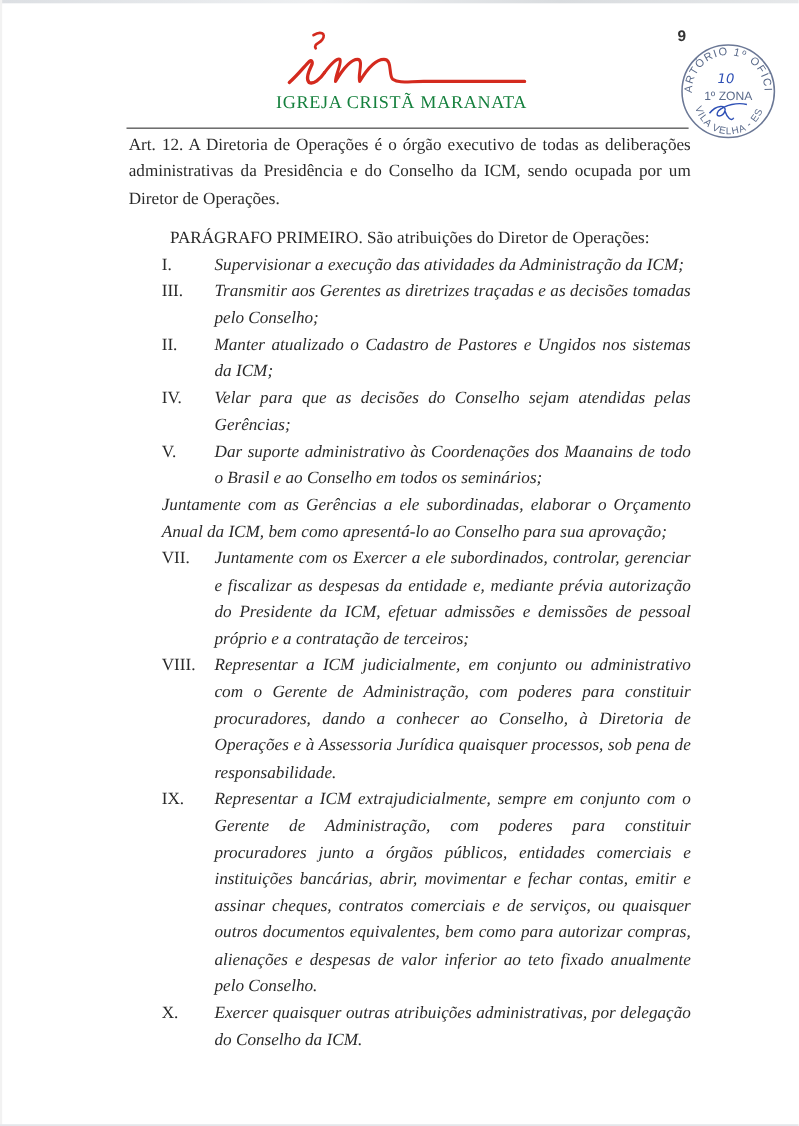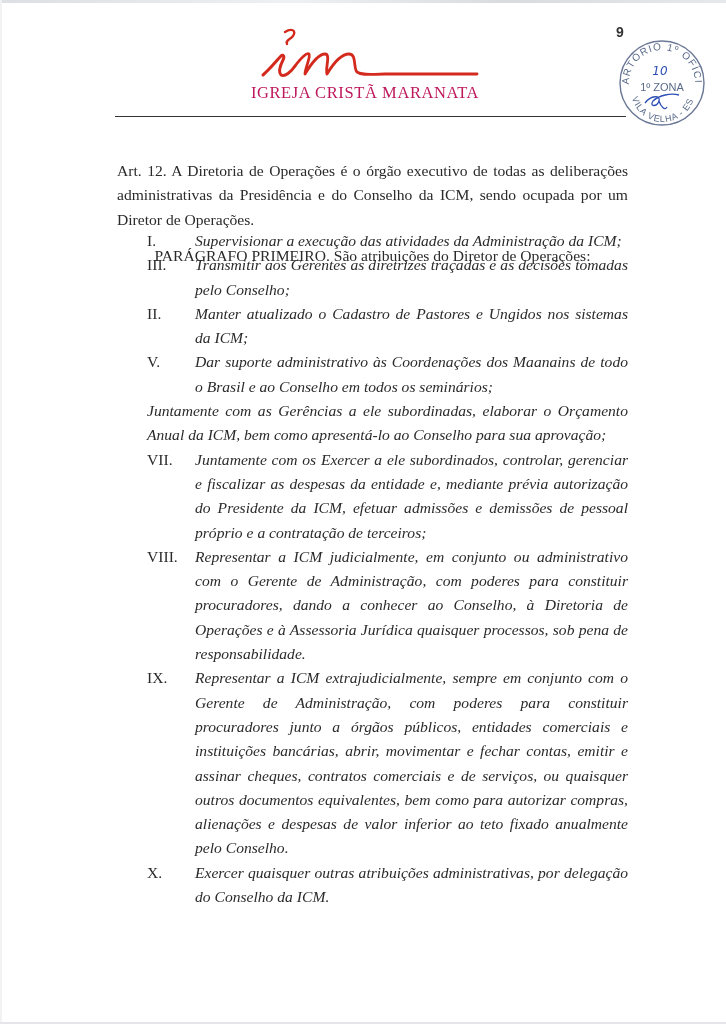--- a/index.html
+++ b/index.html
@@ -23,41 +23,40 @@
     background: #f2f2f2;
   }
   .logo {
     position: absolute; left: 245px; top: 20px; width: 240px; height: 70px;
   }
   .logo svg { width: 240px; height: 70px; display: block; }
   .org-name {
     position: absolute; left: 230px; top: 83px; width: 270px;
     text-align: center;
     font-size: 16.5px; letter-spacing: 0.6px;
-    color: #be185d;
+    color: #15803d;
     white-space: nowrap;
   }
   .page-number {
     position: absolute; left: 616px; top: 24px;
     font-family: "Liberation Sans", "DejaVu Sans", sans-serif;
     font-size: 14px; color: #333; font-weight: bold;
   }
   .stamp {
     position: absolute; left: 615px; top: 33px; width: 94px; height: 94px;
   }
   .stamp svg { width: 94px; height: 94px; display: block; }
   .rule {
     position: absolute; left: 115px; top: 116px; width: 511px; height: 0;
     border-top: 1.2px solid #333;
   }
   .body-text {
     position: absolute; left: 117px; width: 511px;
     font-size: 15.6px; line-height: 24.3px;
     text-align: justify;
-    margin-top: 39px;
   }
   .art { top: 120px; }
   .para-title { top: 205px; text-align: center; white-space: nowrap; }
   .list {
     position: absolute; left: 147px; top: 229px; width: 481px;
     font-size: 15.6px; line-height: 24.3px;
   }
   .item { display: flex; }
   .numeral { width: 48px; flex: 0 0 48px; }
   .item-text { flex: 1 1 auto; text-align: justify; font-style: italic; }
@@ -118,20 +117,24 @@
   </div>
   <div class="item">
     <span class="numeral">III.</span>
     <span class="item-text">Transmitir aos Gerentes as diretrizes traçadas e as decisões tomadas pelo Conselho;</span>
   </div>
   <div class="item">
     <span class="numeral">II.</span>
     <span class="item-text">Manter atualizado o Cadastro de Pastores e Ungidos nos sistemas da ICM;</span>
   </div>
   <div class="item">
+    <span class="numeral">IV.</span>
+    <span class="item-text">Velar para que as decisões do Conselho sejam atendidas pelas Gerências;</span>
+  </div>
+  <div class="item">
     <span class="numeral">V.</span>
     <span class="item-text">Dar suporte administrativo às Coordenações dos Maanains de todo o Brasil e ao Conselho em todos os seminários;</span>
   </div>
   <div class="item">
     <span class="item-text">Juntamente com as Gerências a ele subordinadas, elaborar o Orçamento Anual da ICM, bem como apresentá-lo ao Conselho para sua aprovação;</span>
   </div>
   <div class="item">
     <span class="numeral">VII.</span>
     <span class="item-text">Juntamente com os Exercer a ele subordinados, controlar, gerenciar e fiscalizar as despesas da entidade e, mediante prévia autorização do Presidente da ICM, efetuar admissões e demissões de pessoal próprio e a contratação de terceiros;</span>
   </div>

